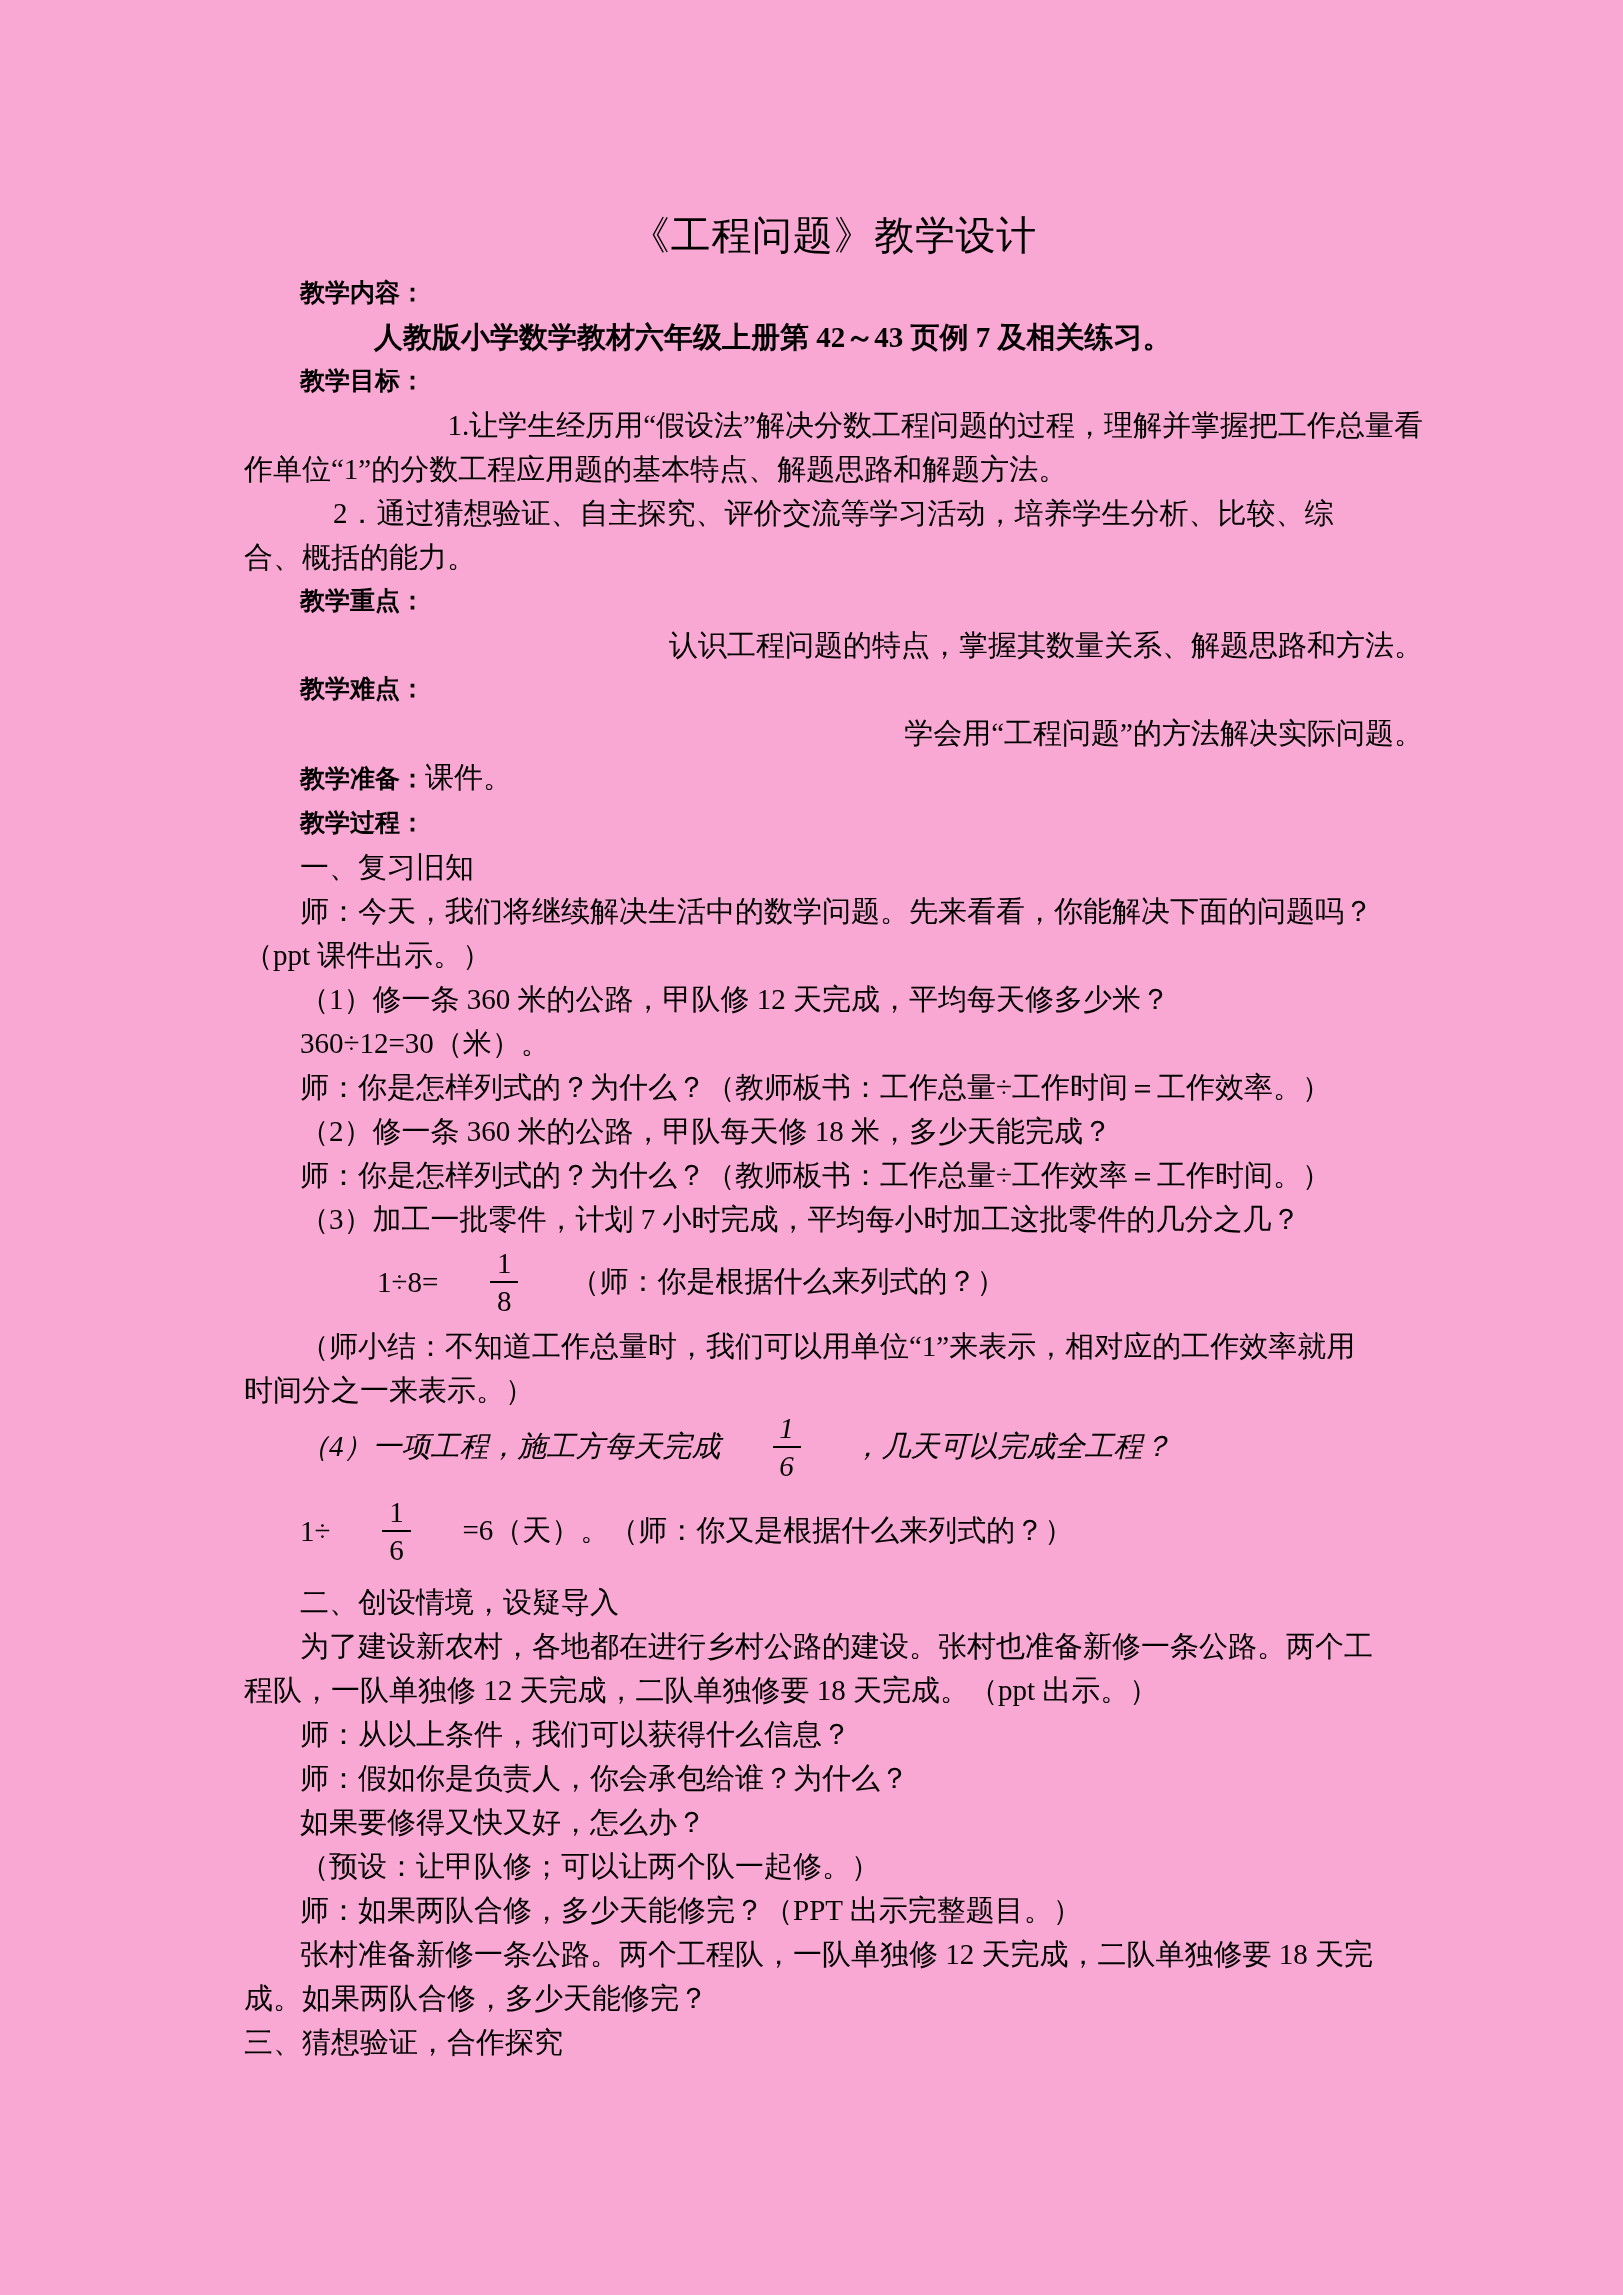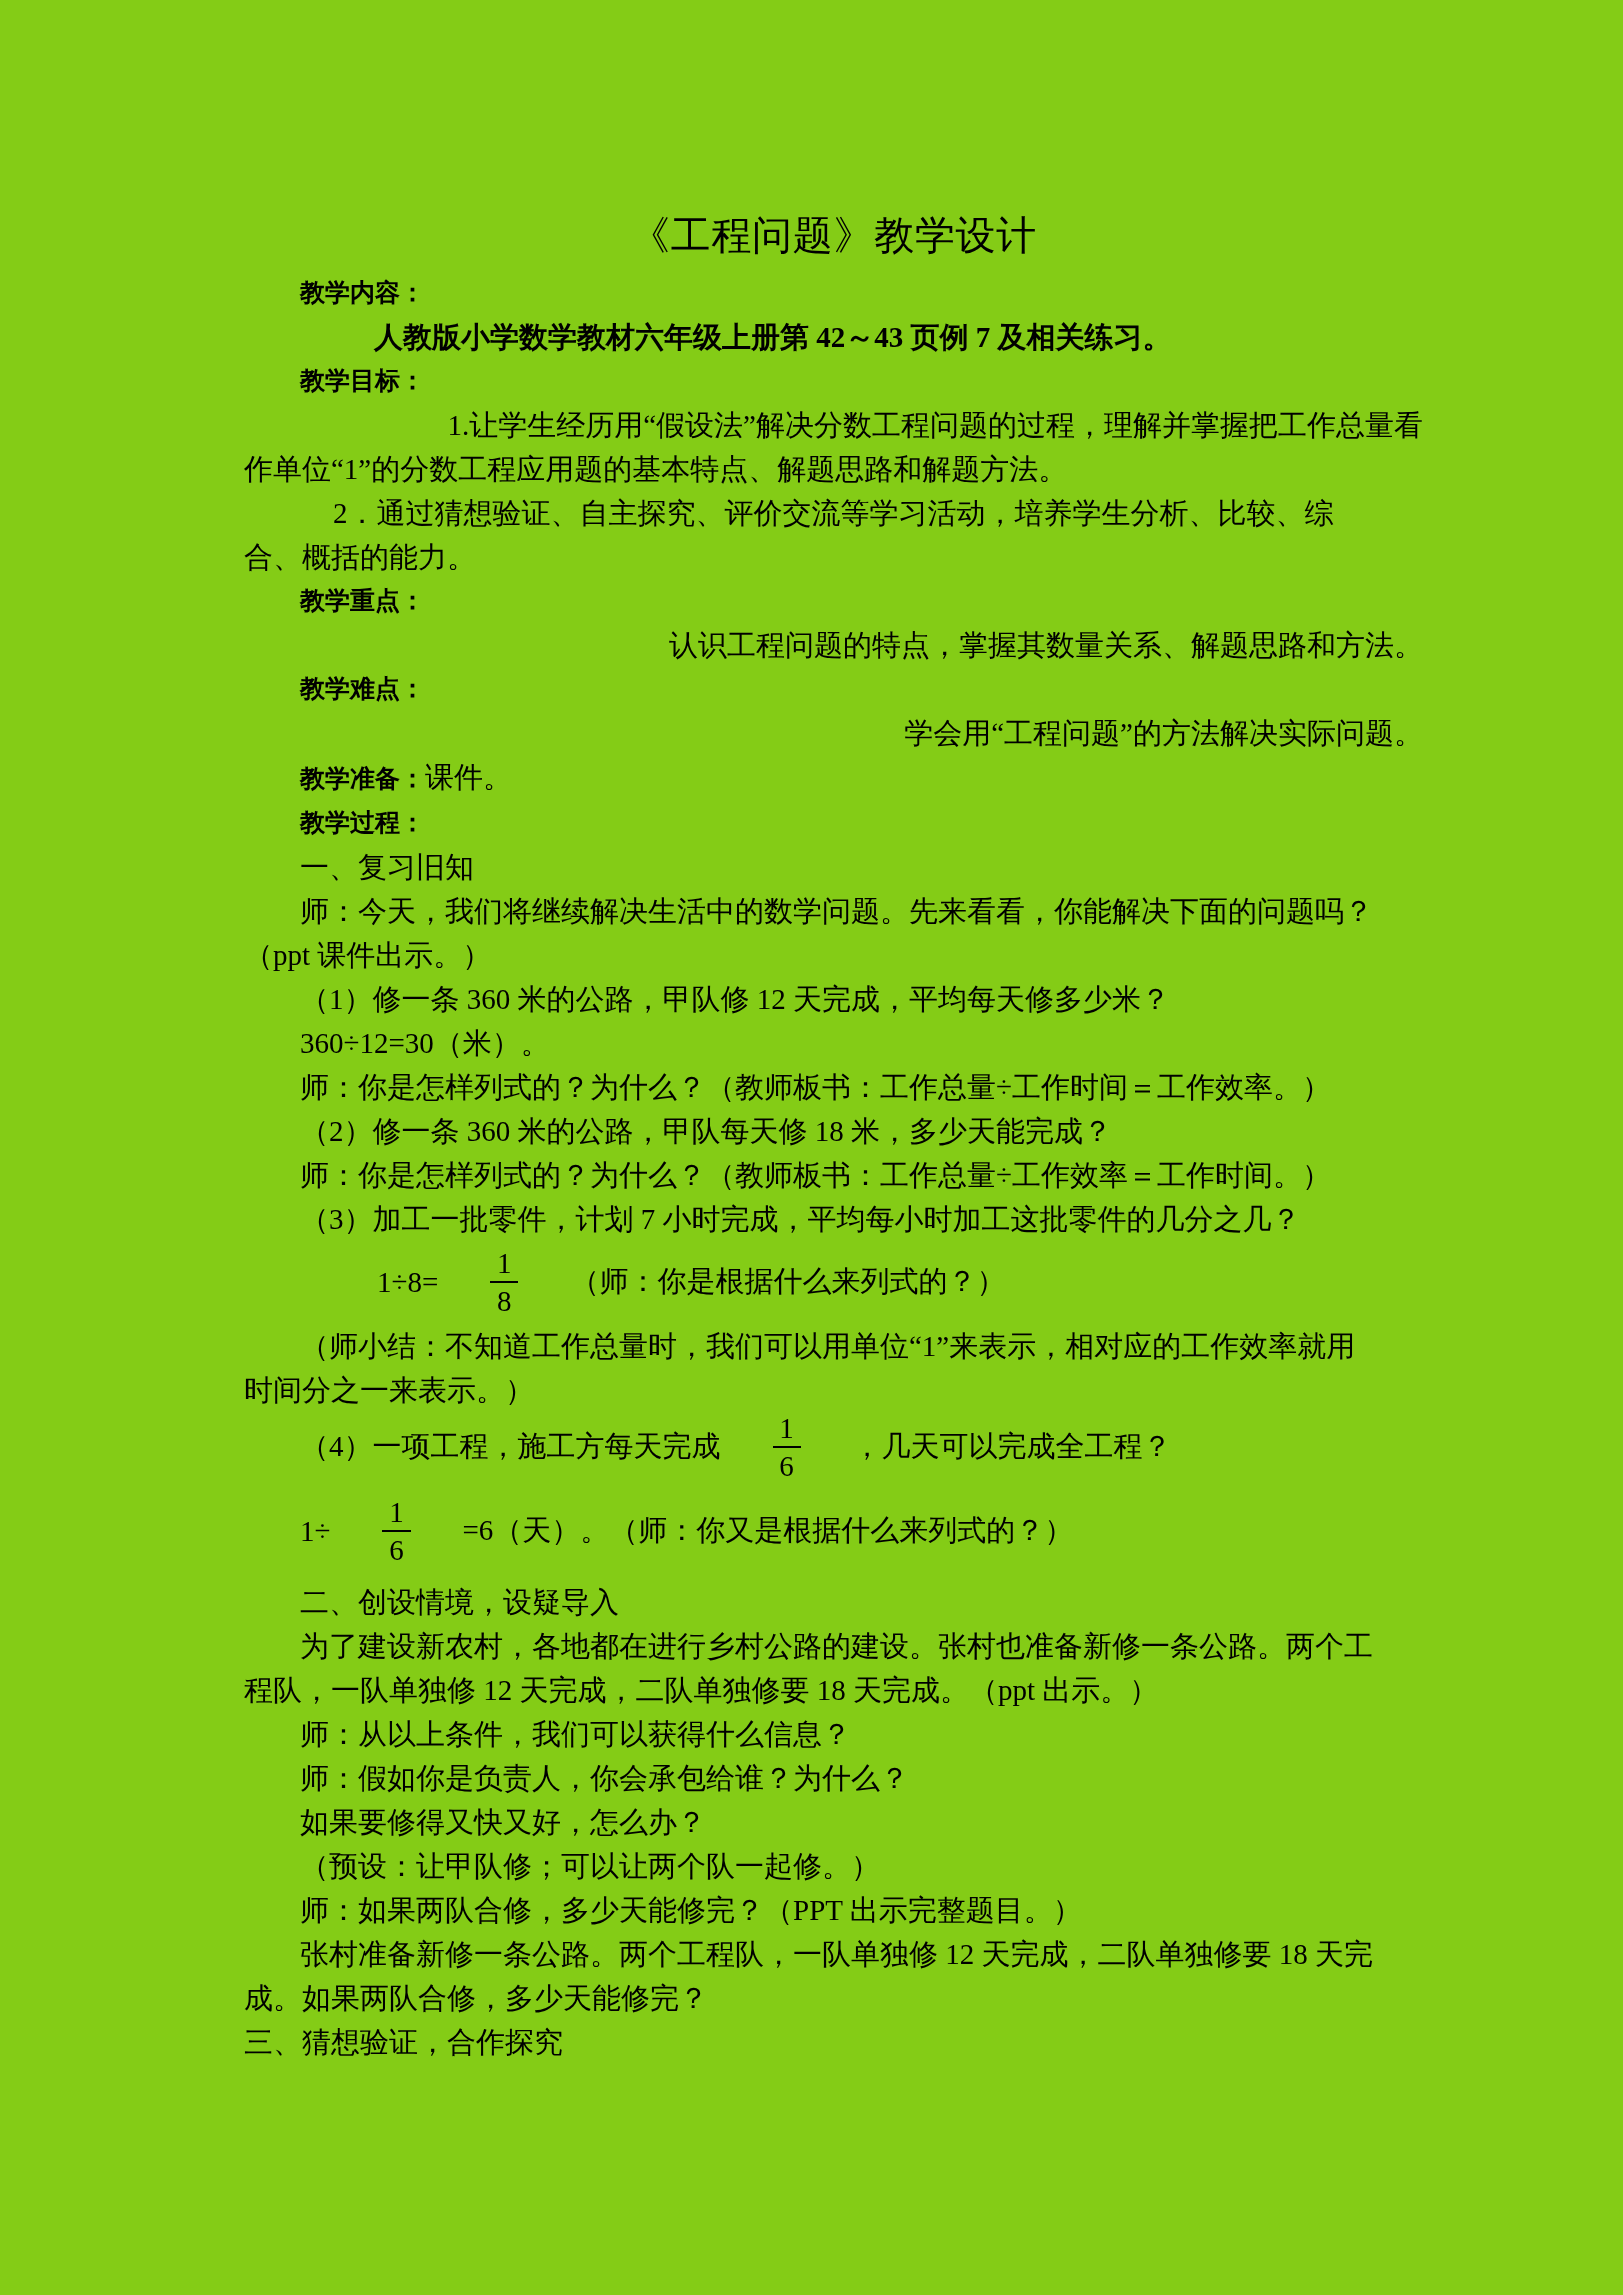--- a/index.html
+++ b/index.html
@@ -7,21 +7,21 @@
     width: 1623px;
     height: 2295px;
     background: #ffffff;
     font-family: "Liberation Serif", "DejaVu Serif", serif;
     color: #000000;
   }
   .page {
     position: relative;
     width: 1623px;
     height: 2295px;
-    background: #84cc16;
+    background: #f9a8d4;
     overflow: hidden;
   }
   .content {
     position: absolute;
     left: 244px;
     top: 211px;
     width: 1179px;
     font-size: 29px;
   }
   .title {
@@ -41,21 +41,21 @@
   .i4  { padding-left: 117px; text-align: right; }  
   .i5  { padding-left: 130px; font-weight: bold; }  
   .ieq { padding-left: 133px; }  
   .fline {
     display: flex;
     align-items: center;
     white-space: nowrap;
     gap: 41px;
   }
   .fline.f1 { height: 83px; }
-  .fline.f2 { height: 71px; }
+  .fline.f2 { height: 71px; font-style: italic; }
   .fline.f3 { height: 97px; }
   .frac {
     display: inline-block;
     text-align: center;
     margin: 0 11px;
   }
   .frac .num {
     display: block;
     line-height: 1.12;
     padding: 0 6.8px 2px;

